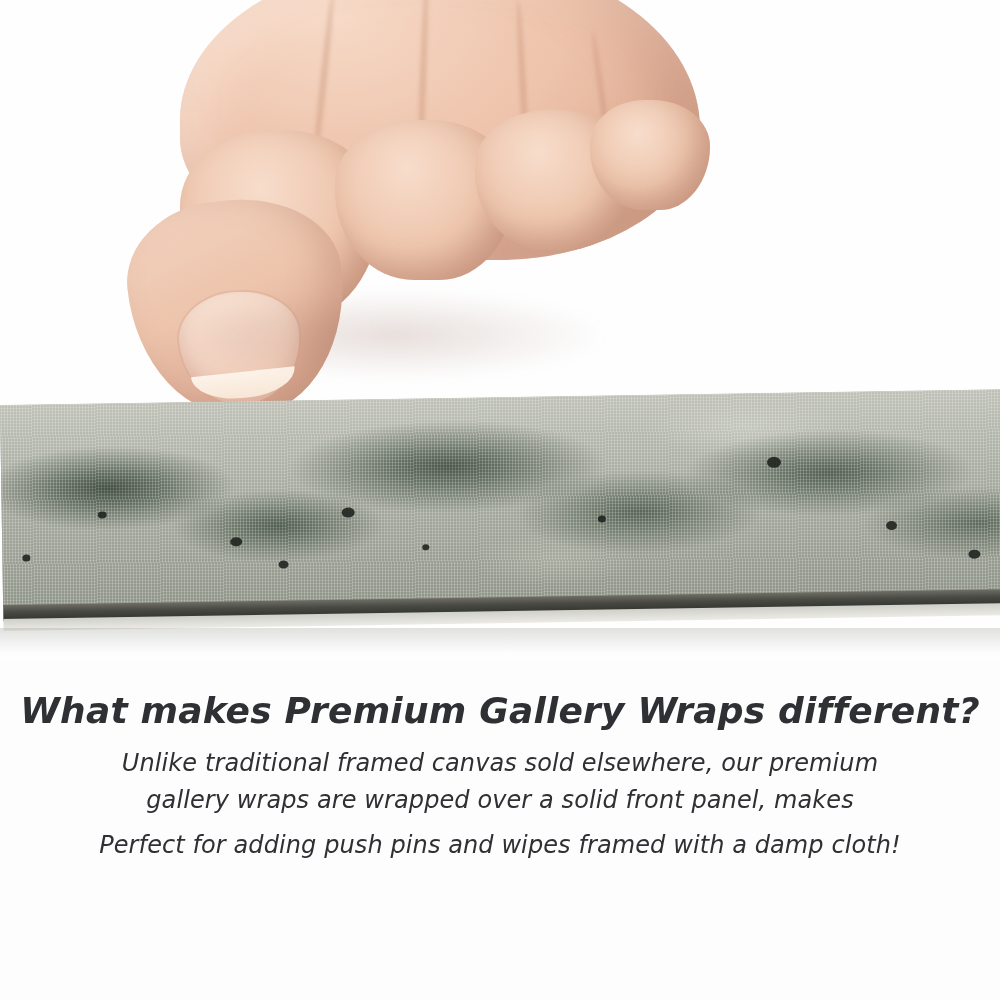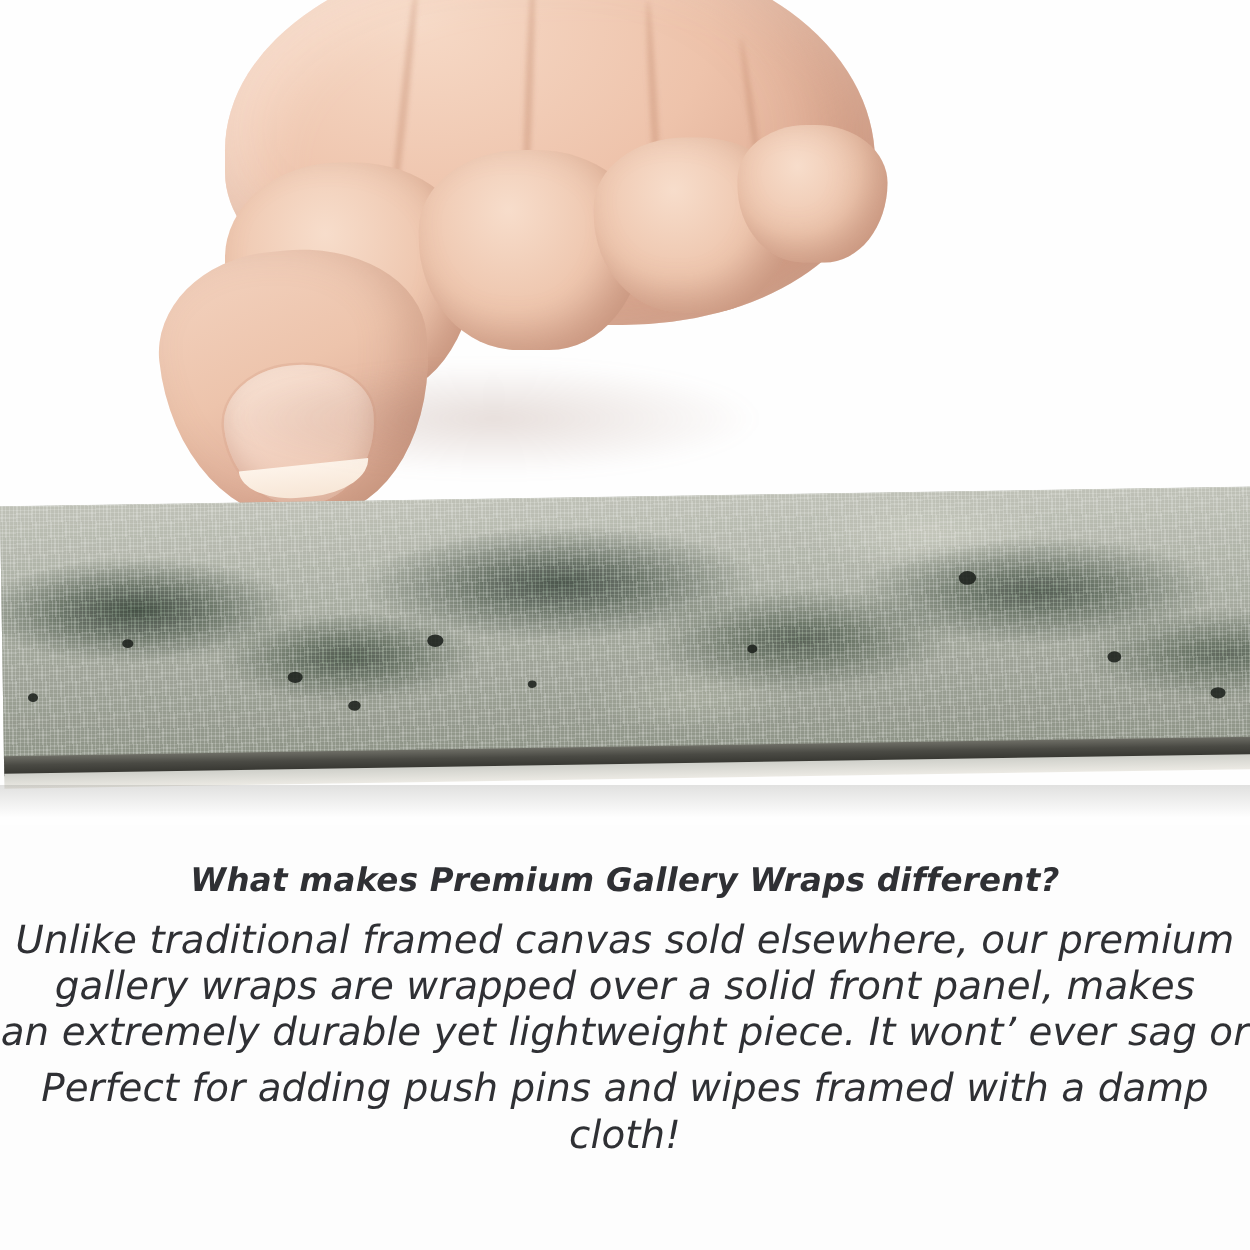--- a/index.html
+++ b/index.html
@@ -193,27 +193,27 @@
     position: absolute;
     left: 0;
     top: 690px;
     width: 1000px;
     text-align: center;
     color: #2f3034;
     font-family: "DejaVu Sans", sans-serif;
     font-style: italic;
   }
   .caption-title {
-    font-size: 26px;
+    font-size: 36px;
     font-weight: bold;
     letter-spacing: 0.2px;
     margin-bottom: 14px;
   }
   .caption-body div {
-    font-size: 31px;
+    font-size: 24px;
     line-height: 37px;
     letter-spacing: 0.1px;
   }
   .caption-last {
     margin-top: 8px;
   }
 </style>
 </head>
 <body>
 
@@ -259,18 +259,17 @@
     </div>
 
     <div class="strip-shadow"></div>
   </div>
 
   <div class="caption">
     <div class="caption-title">What makes Premium Gallery Wraps different?</div>
     <div class="caption-body">
       <div>Unlike traditional framed canvas sold elsewhere, our premium</div>
       <div>gallery wraps are wrapped over a solid front panel, makes</div>
-      <div>an extremely durable yet lightweight piece. It wont’ ever sag or</div>
       <div class="caption-last">Perfect for adding push pins and wipes framed with a damp cloth!</div>
     </div>
   </div>
 
 </div>
 
 </body></html>

